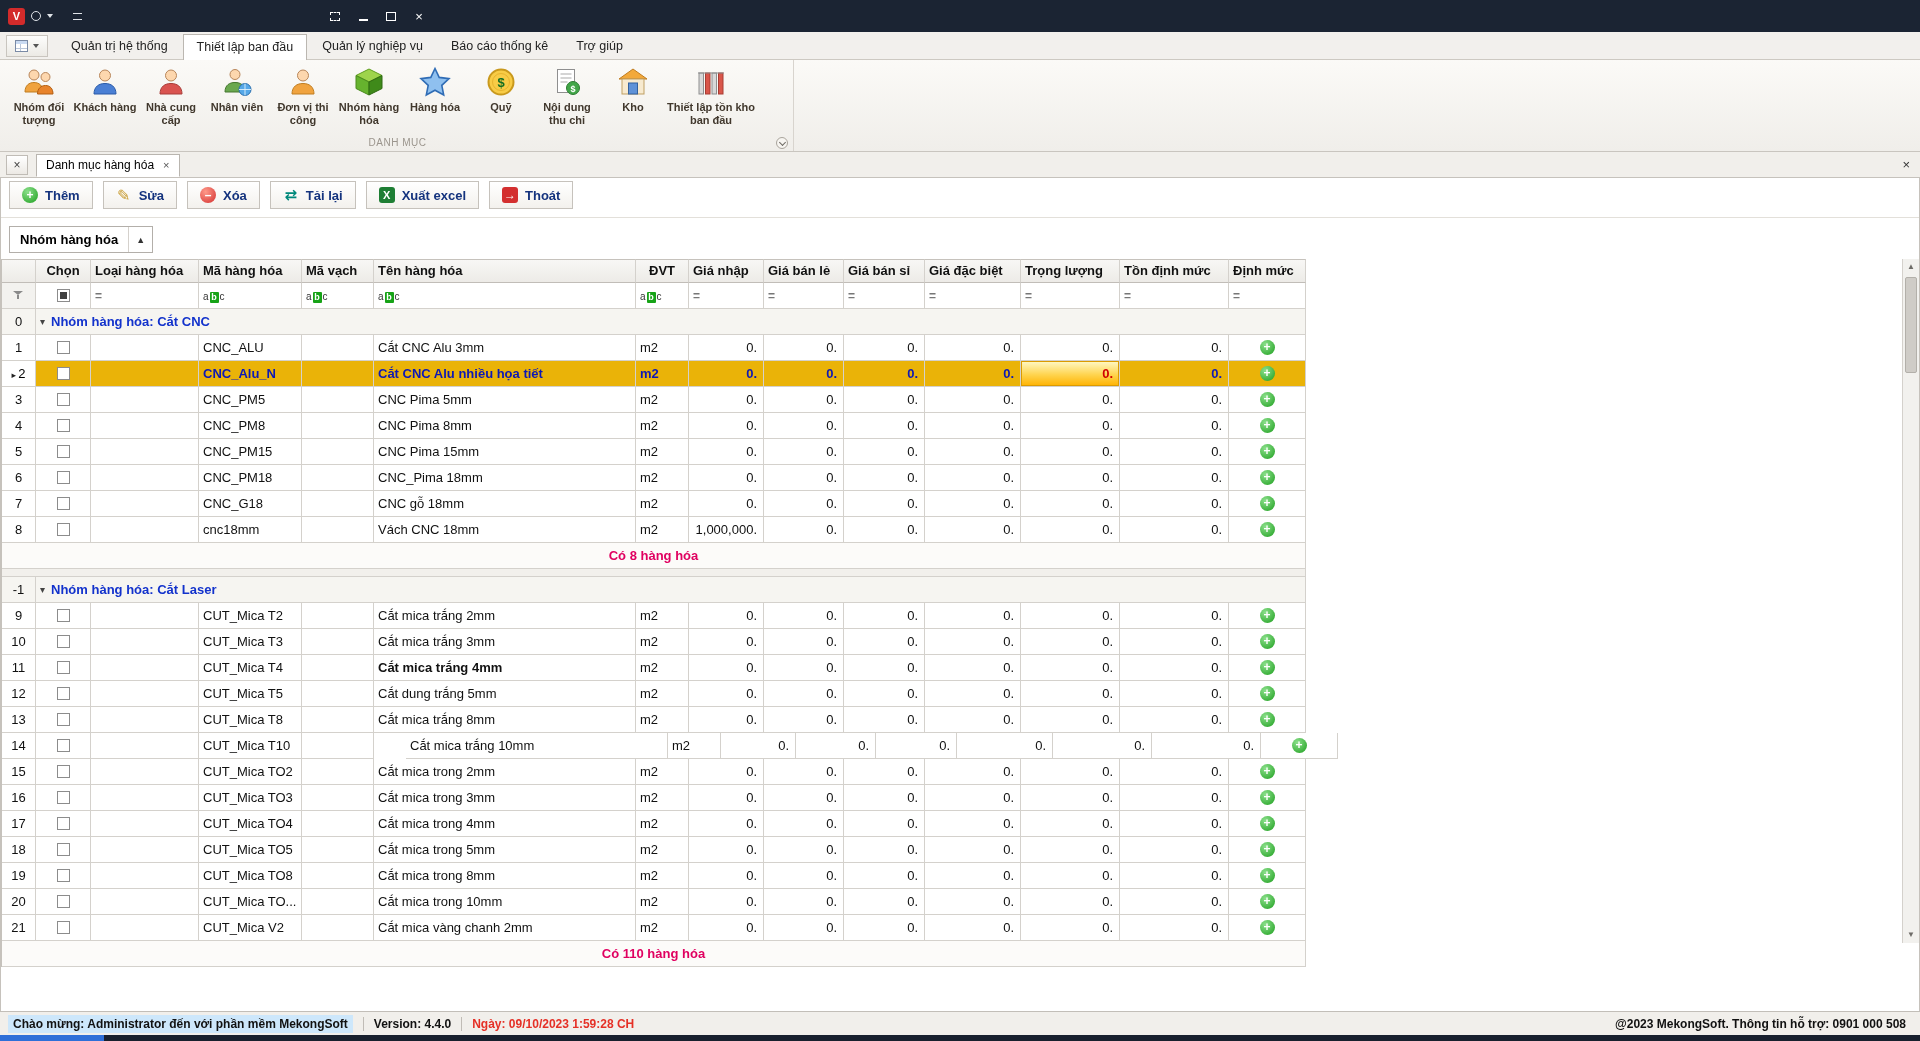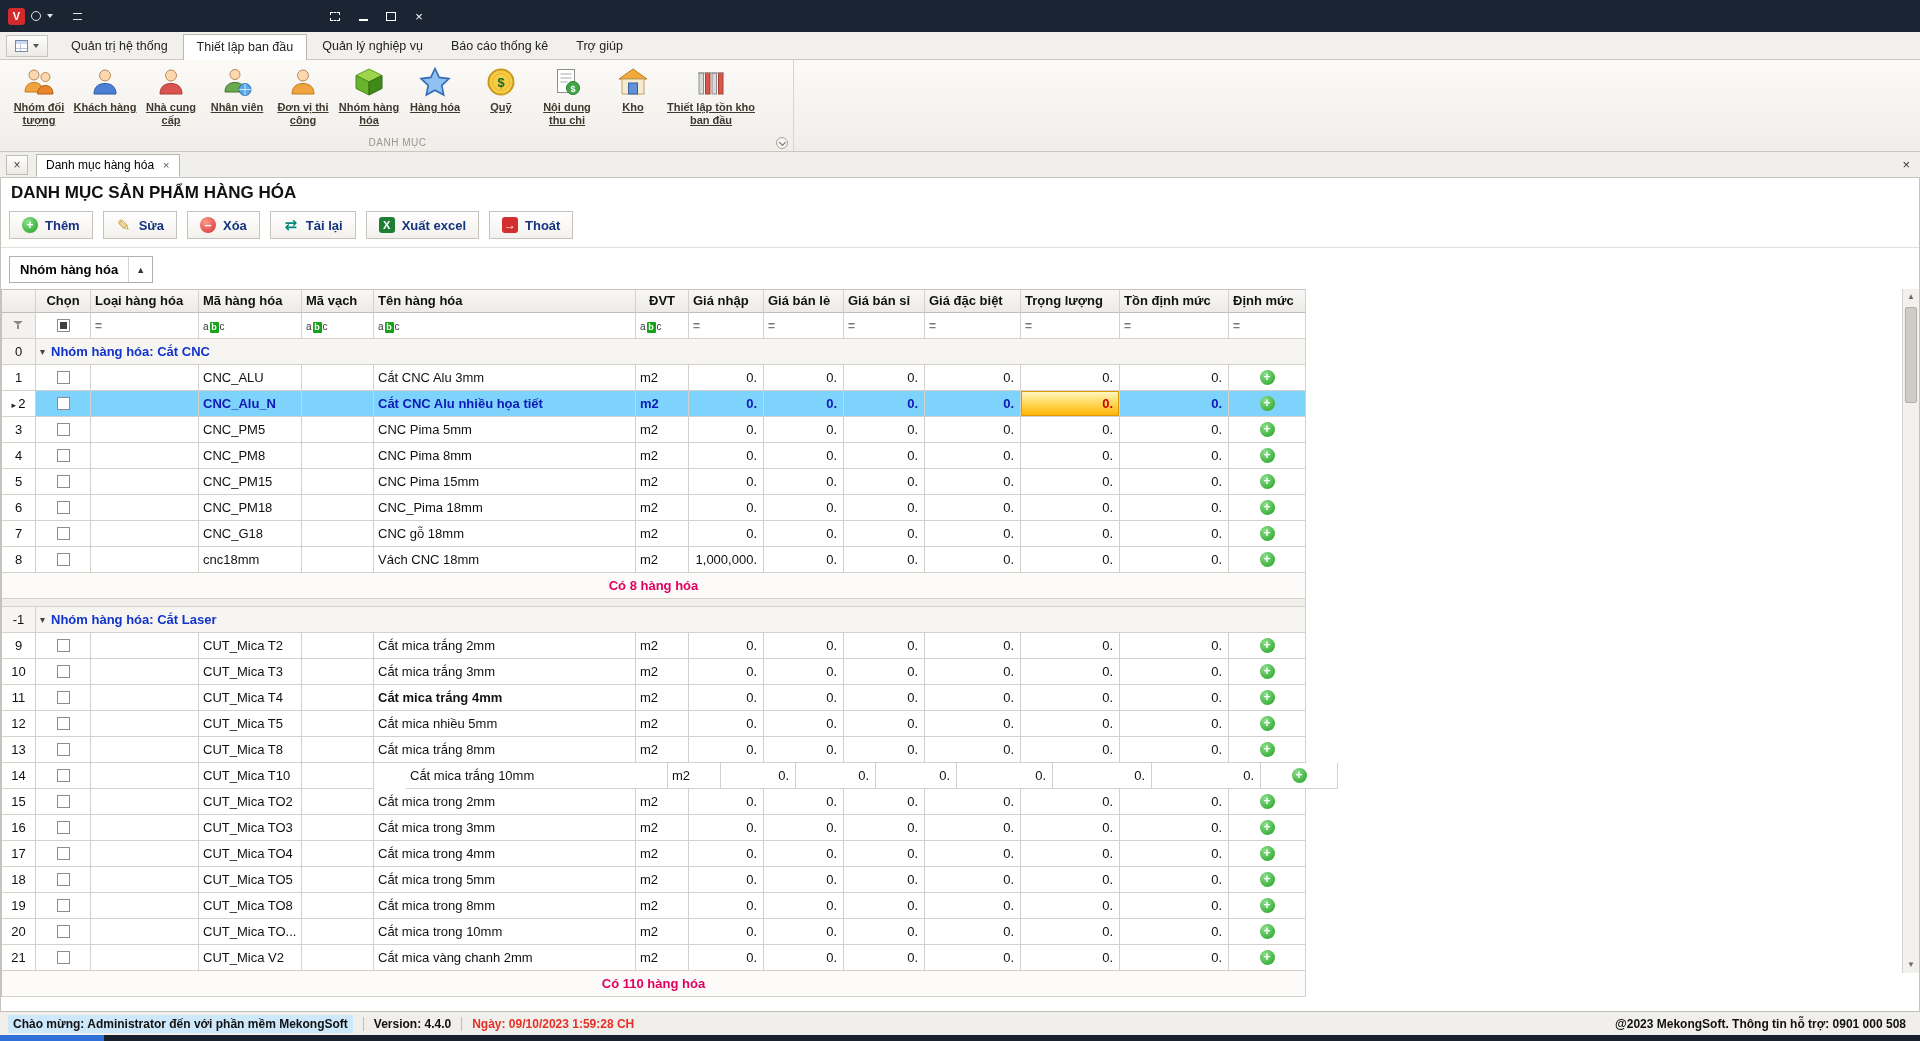--- a/index.html
+++ b/index.html
@@ -32,21 +32,21 @@
   .rtab { height:24px; line-height:24px; padding:0 13px; font-size:12.5px; color:#222; cursor:pointer; }
   .rtab.active { background:#fff; border:1px solid #bbb7b1; border-bottom:none; height:26px; line-height:25px; margin-bottom:-1px; position:relative; z-index:2; }
 
   
   .ribbon { height:92px; flex:none; background:linear-gradient(#fbfaf7,#f0eeea); border-bottom:1px solid #c9c5bf; position:relative; }
   .rgroup { position:absolute; left:2px; top:0; bottom:0; width:792px; border-right:1px solid #d8d4ce; }
   .ritems { display:flex; align-items:flex-start; padding:3px 2px 0 4px; }
   .ritem { width:66px; display:flex; flex-direction:column; align-items:center; cursor:pointer; }
   .ritem:last-child { width:90px; }
   .ricon { height:38px; display:flex; align-items:center; justify-content:center; }
-  .rlabel { font-size:11px; font-weight:700; color:#41382d; text-align:center; line-height:1.15;text-decoration:underline; }
+  .rlabel { font-size:11px; font-weight:700; color:#41382d; text-align:center; line-height:1.15; }
   .rgroup-label { position:absolute; bottom:1px; left:0; right:0; text-align:center; font-size:10px; color:#9b958d; height:14px; line-height:14px; letter-spacing:0.5px; }
   .rg-btn { position:absolute; right:5px; bottom:2px; width:12px; height:12px; border:1px solid #a9a49c; border-radius:50%; background:#f7f5f1; cursor:pointer; }
   .rg-btn:after { content:""; position:absolute; left:3px; top:2px; width:4px; height:4px; border-right:1.4px solid #6e6a63; border-bottom:1.4px solid #6e6a63; transform:rotate(45deg); }
 
   
   .tabstrip { height:26px; flex:none; background:#f1efeb; border-bottom:1px solid #c6c2bc; display:flex; align-items:center; padding:0 6px; gap:8px; }
   .ts-btn { width:22px; height:20px; border:1px solid #c0bcb6; background:linear-gradient(#fff,#ece9e4); display:flex; align-items:center; justify-content:center; font-size:12px; color:#444; cursor:pointer; }
   .ts-tab { height:23px; background:#fff; border:1px solid #b9b5af; border-bottom:1px solid #fff; display:flex; align-items:center; padding:0 9px; gap:9px; font-size:12px; margin-bottom:-1px; position:relative; z-index:2; cursor:pointer; }
   .ts-x { font-size:11px; color:#555; }
   .ts-right { margin-left:auto; font-size:13px; color:#333; cursor:pointer; padding-right:4px; }
@@ -76,21 +76,21 @@
   .hdr { background:linear-gradient(#f8f7f5,#edebe7); border-top:1px solid #c6c2bc; border-bottom:1px solid #c1bdb8; font-weight:700; height:24px; line-height:22px; cursor:pointer; }
   .ctr { text-align:center; }
   .num { text-align:right; padding-right:6px; }
   .flt { height:26px; }
   .ind-flt { background:#f3f2ef; text-align:center; }
   .ind-cell { text-align:center; padding:0 2px; }
   .grp .gcell { background:#f6f5f1; }
   .grp-cell { flex:1; display:flex; align-items:center; gap:6px; font-weight:700; color:#1232cc; }
   .exp { font-size:10px; color:#444; }
   .drow .gcell { cursor:default; }
-  .drow.sel .gcell { background:#7dd3fc; color:#0d18b6; font-weight:700; }
+  .drow.sel .gcell { background:#eab308; color:#0d18b6; font-weight:700; }
   .drow.sel .ind-cell { background:#fff; color:#000; font-weight:400; }
   .arr { font-size:9px; margin-right:2px; color:#222; }
   .focus { background:linear-gradient(180deg,#fff9c8,#ffd44e 55%,#ffb200) !important; box-shadow:inset 0 0 0 1px #dc9b00; color:#d00000 !important; }
   .gfooter { height:26px; display:flex; align-items:center; justify-content:center; background:#fcfbf9; border-right:1px solid #d4d1cc; border-bottom:1px solid #d4d1cc; color:#e00060; font-weight:700; font-size:13px; }
   .gspacer { height:8px; background:#f2f0ec; border-right:1px solid #d4d1cc; border-bottom:1px solid #d4d1cc; }
   .cbx { display:inline-block; width:13px; height:13px; background:#fff; border:1px solid #8c8c8c; position:relative; vertical-align:middle; margin-top:-3px; cursor:pointer; }
   .cbx.mixed:after { content:""; position:absolute; left:2px; top:2px; width:7px; height:7px; background:#404040; }
   .plus { display:inline-block; width:15px; height:15px; border-radius:50%; background:radial-gradient(circle at 35% 30%,#8ce08c,#1d9e1d); color:#fff; font-weight:700; font-size:12px; line-height:15px; text-align:center; vertical-align:middle; margin-top:-3px; cursor:pointer; }
   .funnel { display:inline-block; position:relative; width:11px; height:10px; }
   .funnel:before { content:""; position:absolute; left:0; top:1px; border-left:5px solid transparent; border-right:5px solid transparent; border-top:4px solid #8a8a8a; }
@@ -280,21 +280,20 @@
   <div class="tabstrip">
     <span class="ts-btn">×</span>
     <div class="ts-tab">
       <span>Danh mục hàng hóa</span>
       <span class="ts-x">×</span>
     </div>
     <span class="ts-right">×</span>
   </div>
 
   <div class="content">
-    <div class="page-title">DANH MỤC SẢN PHẨM HÀNG HÓA</div>
     <div id="toolbar-host" class="toolbar">
         <button class="btn">
           <i class="bic add">+</i>
           <span class="blabel">Thêm</span>
         </button>
         <button class="btn">
           <i class="bic edit">✎</i>
           <span class="blabel">Sửa</span>
         </button>
         <button class="btn">
@@ -547,21 +546,21 @@
             <div class="gcell num" style="flex: 0 0 99px; width: 99px;">0.</div>
             <div class="gcell num" style="flex: 0 0 109px; width: 109px;">0.</div>
             <div class="gcell ctr" style="flex: 0 0 77px; width: 77px;"><span class="plus">+</span></div>
           </div>
           <div class="grow drow">
             <div class="gcell ind-cell" style="flex: 0 0 34px; width: 34px;">12</div>
             <div class="gcell ctr" style="flex: 0 0 55px; width: 55px;"><span class="cbx"></span></div>
             <div class="gcell" style="flex: 0 0 108px; width: 108px;"></div>
             <div class="gcell" style="flex: 0 0 103px; width: 103px;">CUT_Mica T5</div>
             <div class="gcell" style="flex: 0 0 72px; width: 72px;"></div>
-            <div class="gcell" style="flex: 0 0 262px; width: 262px;">Cắt mica nhiều 5mm</div>
+            <div class="gcell" style="flex: 0 0 262px; width: 262px;">Cắt dung trắng 5mm</div>
             <div class="gcell" style="flex: 0 0 53px; width: 53px;">m2</div>
             <div class="gcell num" style="flex: 0 0 75px; width: 75px;">0.</div>
             <div class="gcell num" style="flex: 0 0 80px; width: 80px;">0.</div>
             <div class="gcell num" style="flex: 0 0 81px; width: 81px;">0.</div>
             <div class="gcell num" style="flex: 0 0 96px; width: 96px;">0.</div>
             <div class="gcell num" style="flex: 0 0 99px; width: 99px;">0.</div>
             <div class="gcell num" style="flex: 0 0 109px; width: 109px;">0.</div>
             <div class="gcell ctr" style="flex: 0 0 77px; width: 77px;"><span class="plus">+</span></div>
           </div>
           <div class="grow drow">

